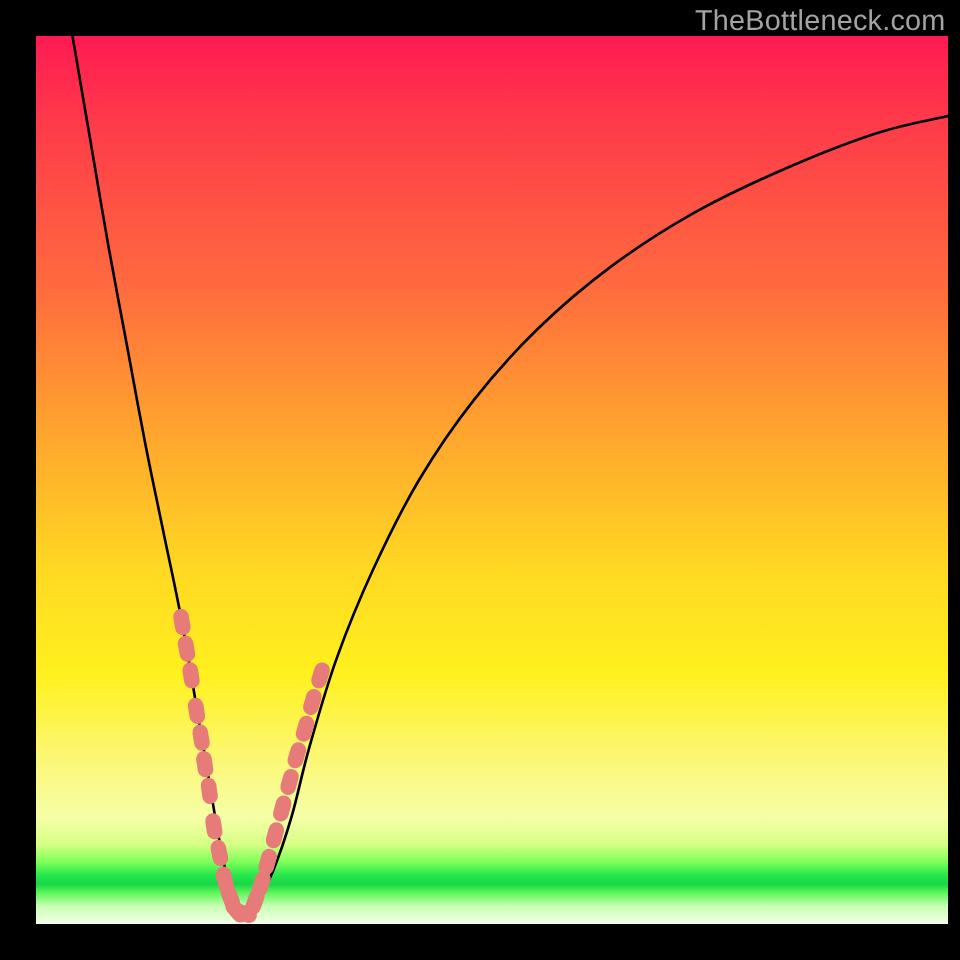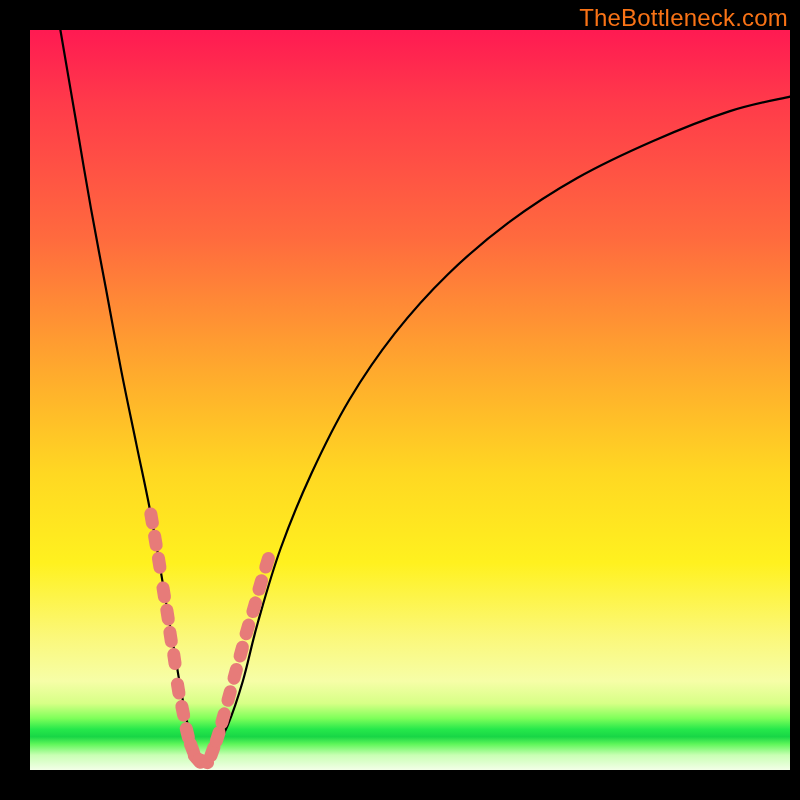--- a/index.html
+++ b/index.html
@@ -40,21 +40,21 @@
       #18d646 95.5%,
       #5ff65a 96.5%,
       #c9ffb4 98%,
       #f3ffe8 100%
     );
   }
   .watermark {
     position: absolute;
     top: 4px;
     right: 12px;
-    color: #f97316;
+    color: #a3a3a3;
     font-size: 24px;
     font-weight: 500;
     letter-spacing: 0.2px;
     z-index: 5;
     user-select: none;
   }
   svg.curve {
     position: absolute;
     left: 0;
     top: 0;

